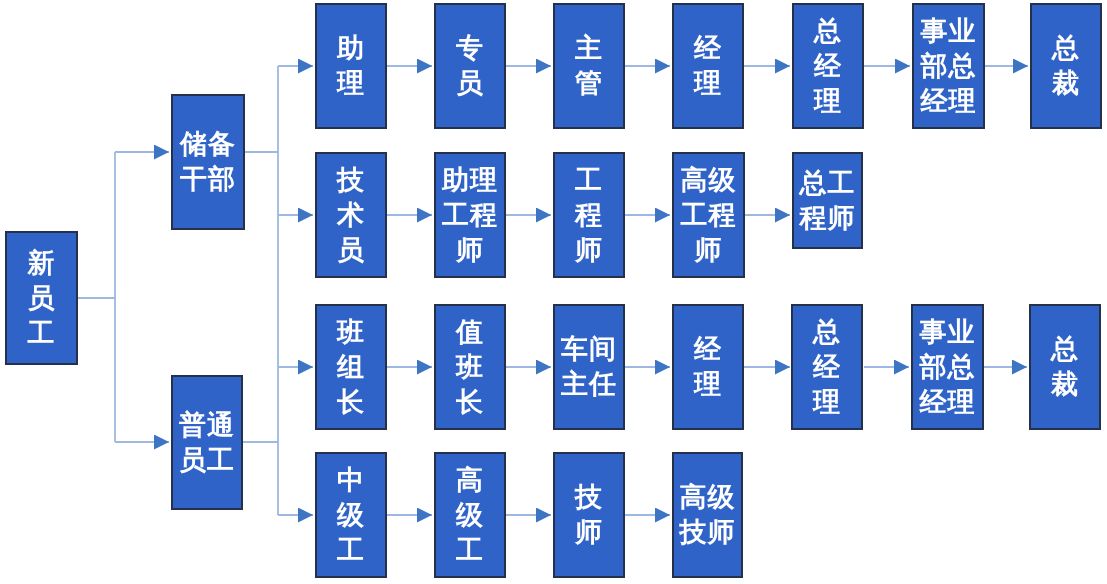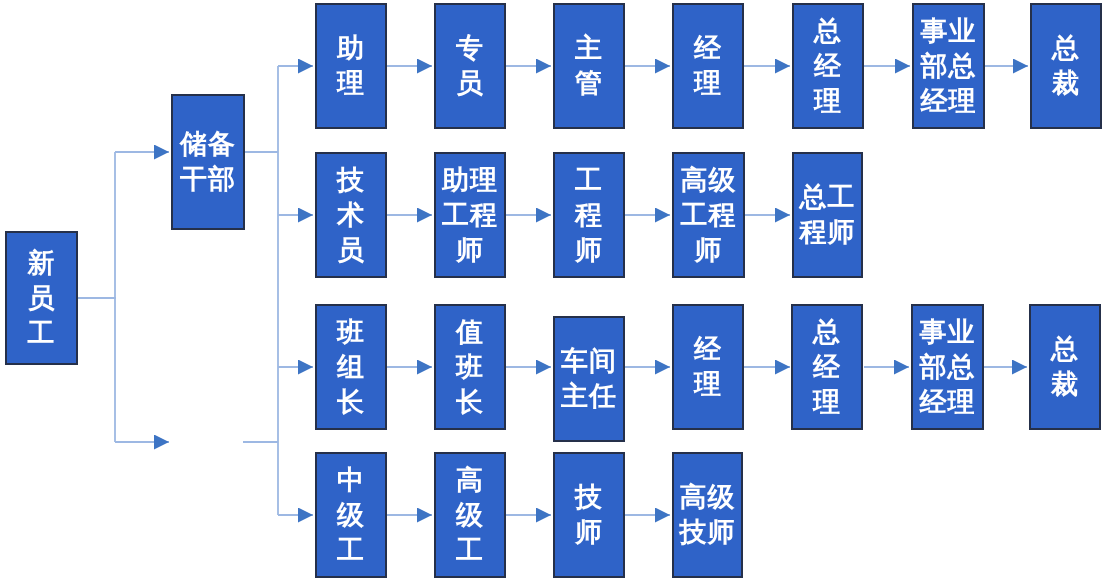--- a/index.html
+++ b/index.html
@@ -84,20 +84,22 @@
     <line x1="387" y1="515" x2="432" y2="515" marker-end="url(#arrowhead)"></line>
     <line x1="506" y1="515" x2="551" y2="515" marker-end="url(#arrowhead)"></line>
     <line x1="625" y1="515" x2="670" y2="515" marker-end="url(#arrowhead)"></line>
   </svg>
 
   <div class="node" style="left:5px;   top:231px; width:73px; height:134px;">新
 员
 工</div>
   <div class="node" style="left:171px; top:94px;  width:74px; height:136px;">储备
 干部</div>
+  <div class="node" style="left:171px; top:375px; width:72px; height:135px;">普通
+员工</div>
 
   <div class="node" style="left:315px;  top:3px; width:72px; height:126px;">助
 理</div>
   <div class="node" style="left:434px;  top:3px; width:72px; height:126px;">专
 员</div>
   <div class="node" style="left:553px;  top:3px; width:72px; height:126px;">主
 管</div>
   <div class="node" style="left:672px;  top:3px; width:72px; height:126px;">经
 理</div>
   <div class="node" style="left:792px;  top:3px; width:72px; height:126px;">总
@@ -114,30 +116,30 @@
 员</div>
   <div class="node" style="left:434px; top:152px; width:72px; height:126px;">助理
 工程
 师</div>
   <div class="node" style="left:553px; top:152px; width:72px; height:126px;">工
 程
 师</div>
   <div class="node" style="left:672px; top:152px; width:73px; height:126px;">高级
 工程
 师</div>
-  <div class="node" style="left:792px; top:152px; width:71px; height:126px;">总工
+  <div class="node" style="left:792px; top:152px; width:71px; height:97px;">总工
 程师</div>
 
   <div class="node" style="left:315px;  top:304px; width:72px; height:126px;">班
 组
 长</div>
   <div class="node" style="left:434px;  top:304px; width:72px; height:126px;">值
 班
 长</div>
-  <div class="node" style="left:553px;  top:316px; width:72px; height:126px;">车间
+  <div class="node" style="left:553px;  top:304px; width:72px; height:126px;">车间
 主任</div>
   <div class="node" style="left:672px;  top:304px; width:72px; height:126px;">经
 理</div>
   <div class="node" style="left:791px;  top:304px; width:72px; height:126px;">总
 经
 理</div>
   <div class="node" style="left:911px;  top:304px; width:73px; height:126px;">事业
 部总
 经理</div>
   <div class="node" style="left:1029px; top:304px; width:72px; height:126px;">总

